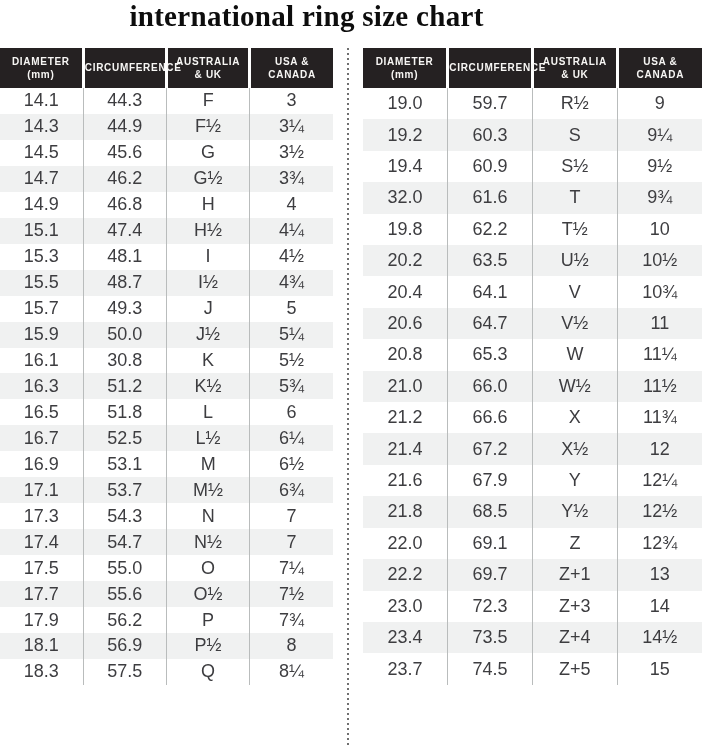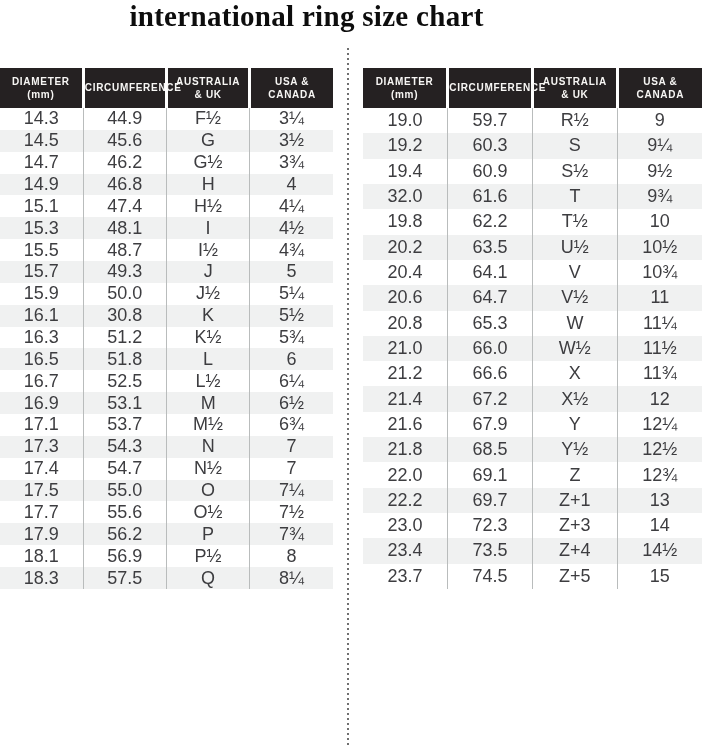--- a/index.html
+++ b/index.html
@@ -30,22 +30,21 @@
     white-space:nowrap;
   }
   .tables{
     display:flex;
     height:715px;
     align-items:stretch;
   }
   table{
     border-collapse:collapse;
     table-layout:fixed;
-    height:521px;
-    margin-top:20px;
+    height:637px;
   }
   table.left{width:333px;}
   table.right{width:339px;}
   thead tr{height:40px;}
   th{
     background:var(--header-bg);
     color:var(--header-text);
     font-size:10px;
     font-weight:bold;
     letter-spacing:0.7px;
@@ -90,20 +89,26 @@
 (mm)</th>
         <th>CIRCUMFERENCE</th>
         <th>AUSTRALIA
 &amp; UK</th>
         <th>USA &amp;
 CANADA</th>
       </tr>
     </thead>
     <tbody>
         <tr>
+          <td>14.1</td>
+          <td>44.3</td>
+          <td>F</td>
+          <td>3</td>
+        </tr>
+        <tr>
           <td>14.3</td>
           <td>44.9</td>
           <td>F½</td>
           <td>3¼</td>
         </tr>
         <tr>
           <td>14.5</td>
           <td>45.6</td>
           <td>G</td>
           <td>3½</td>

